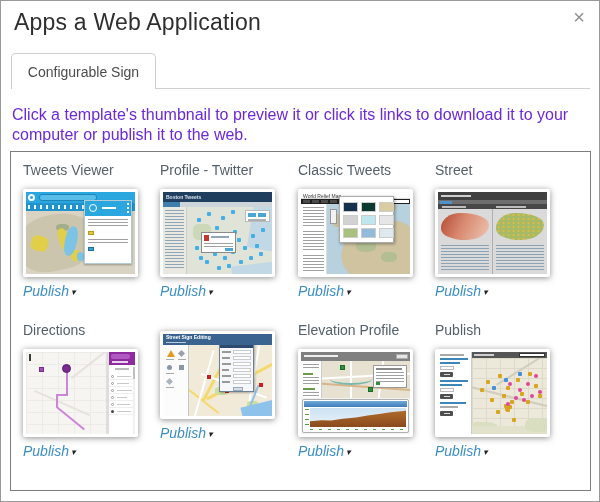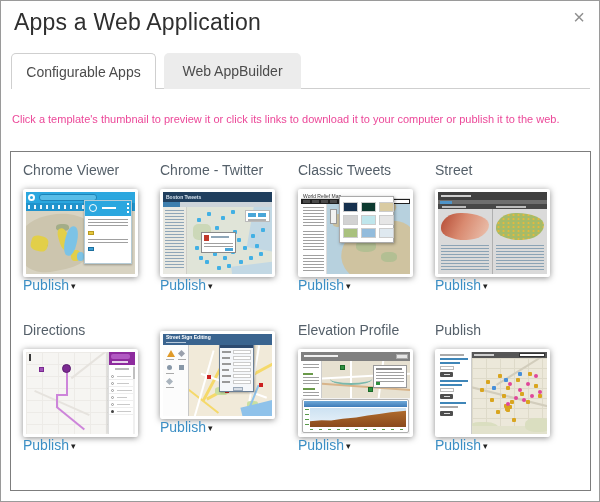--- a/index.html
+++ b/index.html
@@ -16,32 +16,32 @@
     cursor:pointer; line-height:20px; }
 
   
   .tabline { position:absolute; left:150px; right:9px; top:87px; height:1px; background:#cfcfcf; }
   .tab { position:absolute; top:52px; height:36px; font-size:14px; color:#4c4c4c;
     text-align:center; line-height:36px; border-radius:5px 5px 0 0; cursor:pointer; }
   .tab.active { left:10px; width:145px; background:#fff; border:1px solid #cfcfcf;
     border-bottom:none; z-index:2; }
   .tab.inactive { left:163px; width:137px; background:#ececec; }
 
-  .desc { position:absolute; left:11px; top:112px; width:575px; font-size:11px;
-    color:#ec4899; line-height:1.25; }
+  .desc { position:absolute; left:11px; top:104px; width:575px; font-size:16px;
+    color:#6d28d9; line-height:1.25; }
 
   
   .gallery { position:absolute; left:9px; top:150px; width:581px; height:340px;
     border:1px solid #7d7d7d; background:#fff; }
   .cell { position:absolute; width:118px; }
   .ttl { font-size:14px; color:#55606a; height:18px; white-space:nowrap; }
   .thumb { margin-top:9px; width:115px; height:88px; background:#fff; padding:3px;
     border-radius:2px; box-shadow:0 1px 6px rgba(50,50,50,.55); cursor:pointer; }
   .tmap { position:relative; width:109px; height:82px; overflow:hidden; background:#eee; }
-  .pub { margin-top:0; font-size:14px; cursor:pointer; }
+  .pub { margin-top:6px; font-size:14px; cursor:pointer;font-style:italic; }
   .publbl { color:#3b8ec4; }
   .caret { color:#222; font-size:9px; margin-left:2px; vertical-align:1px; }
 
   
   .pagination { position:absolute; left:206px; top:307px; height:22px; }
   .page { display:inline-block; font-size:13px; vertical-align:top; }
   .page.current { width:17px; height:21px; line-height:19px; text-align:center;
     border:1px solid #9a9a9a; background:#f1f1f1; color:#555; }
   .page.link { color:#3b8ec4; margin-left:12px; line-height:21px; cursor:pointer; }
 
@@ -107,29 +107,28 @@
 </style>
 </head>
 <body>
 
 <div class="dialog">
 
   <div class="dlg-title">Apps a Web Application</div>
   <span class="close">×</span>
 
   <div class="tabline"></div>
-  <div class="tab active">Configurable Apps</div>
-  <div class="tab inactive">Web AppBuilder</div>
+  <div class="tab active">Configurable Sign</div>
 
   <p class="desc">Click a template's thumbnail to preview it or click its links to download it to your computer or publish it to the web.</p>
 
   <div class="gallery">
 
     <div class="cell" style="left:12px; top:10px;">
-      <div class="ttl">Chrome Viewer</div>
+      <div class="ttl">Tweets Viewer</div>
       <div class="thumb">
         <div class="tmap t-basic">
           <div class="ab tb-land"></div>
           <div class="ab" style="left:8px;top:48px;width:14px;height:9px;background:#a3ad88;border-radius:40%;transform:rotate(-10deg)"></div>
           <div class="ab" style="left:30px;top:32px;width:13px;height:7px;background:#a3ad88;border-radius:40%"></div>
           <div class="ab" style="left:5px;top:44px;width:17px;height:15px;background:#e2cf49;border-radius:35%;transform:rotate(14deg)"></div>
           <div class="ab" style="left:33px;top:36px;width:10px;height:23px;background:#e2cf49;border-radius:40%;transform:rotate(-18deg)"></div>
           <div class="ab" style="left:45px;top:58px;width:9px;height:11px;background:#e2cf49;border-radius:40%"></div>
           <div class="ab" style="left:39px;top:34px;width:12px;height:30px;background:#7cc3e6;border-radius:45%;transform:rotate(12deg)"></div>
           <div class="ab" style="left:51px;top:60px;width:7px;height:9px;background:#7cc3e6;border-radius:45%"></div>
@@ -151,21 +150,21 @@
             <div class="ab" style="left:3px;top:30px;width:6px;height:4px;background:#e6c83c;border:1px solid #b89a20"></div>
             <div class="ab lines" style="left:3px;top:38px;width:40px;height:5px"></div>
             <div class="ab" style="left:3px;top:46px;width:6px;height:4px;background:#3f9fd4;border:1px solid #1d6f9e"></div>
           </div>
         </div>
       </div>
       <div class="pub"><span class="publbl">Publish</span><span class="caret">▾</span></div>
     </div>
 
     <div class="cell" style="left:149px; top:10px;">
-      <div class="ttl">Chrome - Twitter</div>
+      <div class="ttl">Profile - Twitter</div>
       <div class="thumb">
         <div class="tmap t-tw">
           <div class="ab" style="right:-8px;top:-6px;width:28px;height:64px;background:#c2d8e4;transform:rotate(10deg)"></div>
           <div class="ab" style="right:-6px;bottom:-6px;width:46px;height:16px;background:#c2d8e4;transform:rotate(-7deg)"></div>
           <div class="ab" style="left:30px;top:32px;width:18px;height:16px;background:#ccd8b8;border-radius:30%"></div>
           <div class="ab tw-dots"></div>
           <div class="ab" style="left:38px;top:40px;width:35px;height:21px;background:#fff;border:1px solid #8a8a8a">
             <div class="ab" style="left:2px;top:2px;width:5px;height:6px;background:#c0392b"></div>
             <div class="ab" style="left:9px;top:3px;width:18px;height:2px;background:#8fa6b8"></div>
             <div class="ab lines" style="left:2px;top:10px;width:29px;height:6px"></div>

